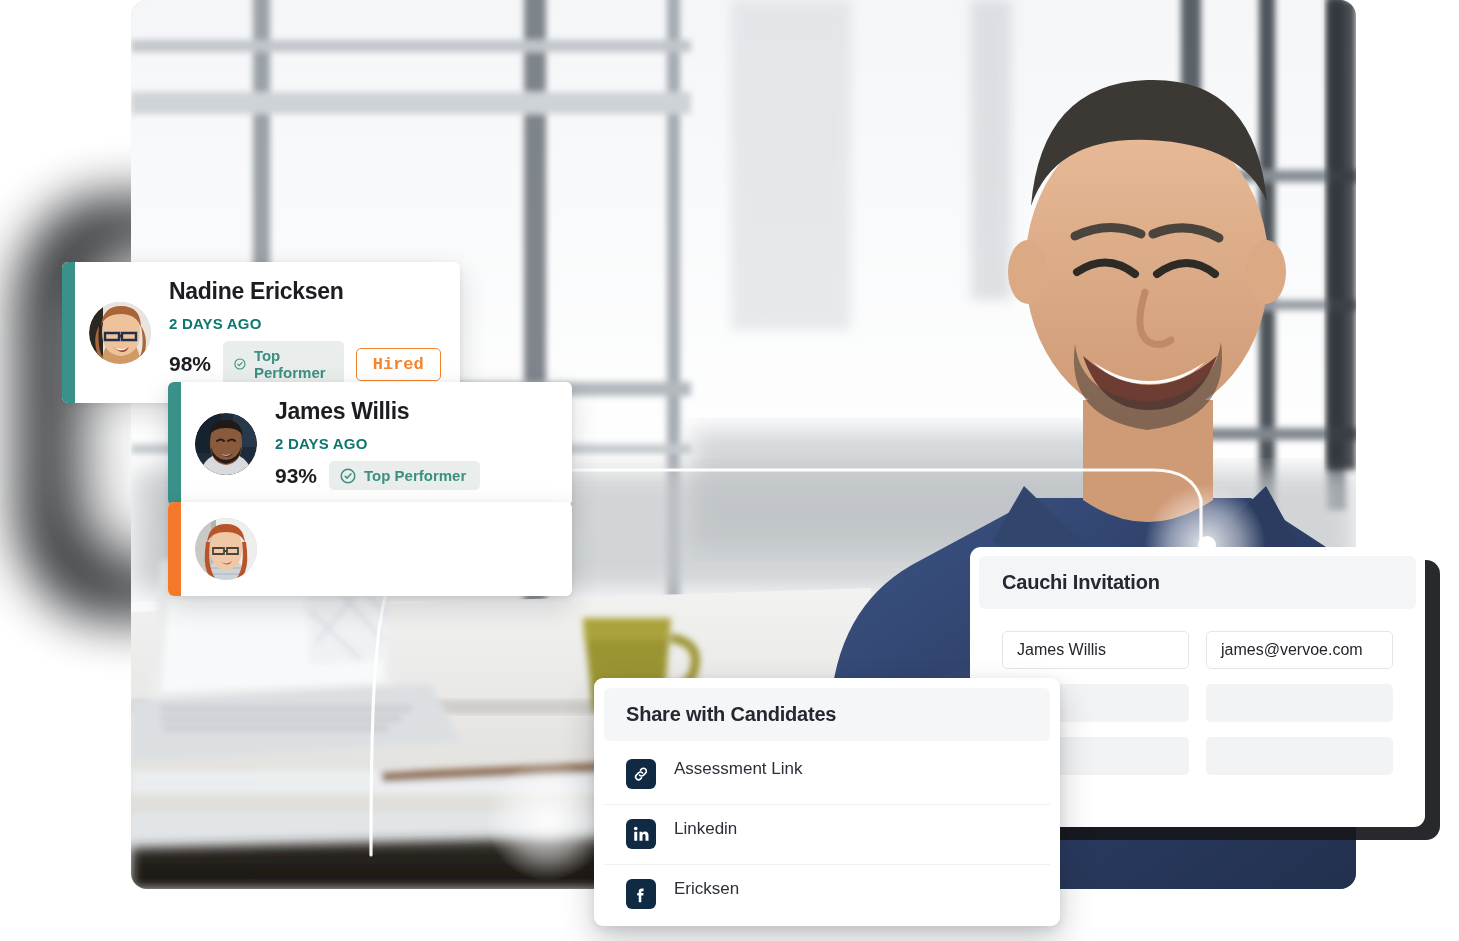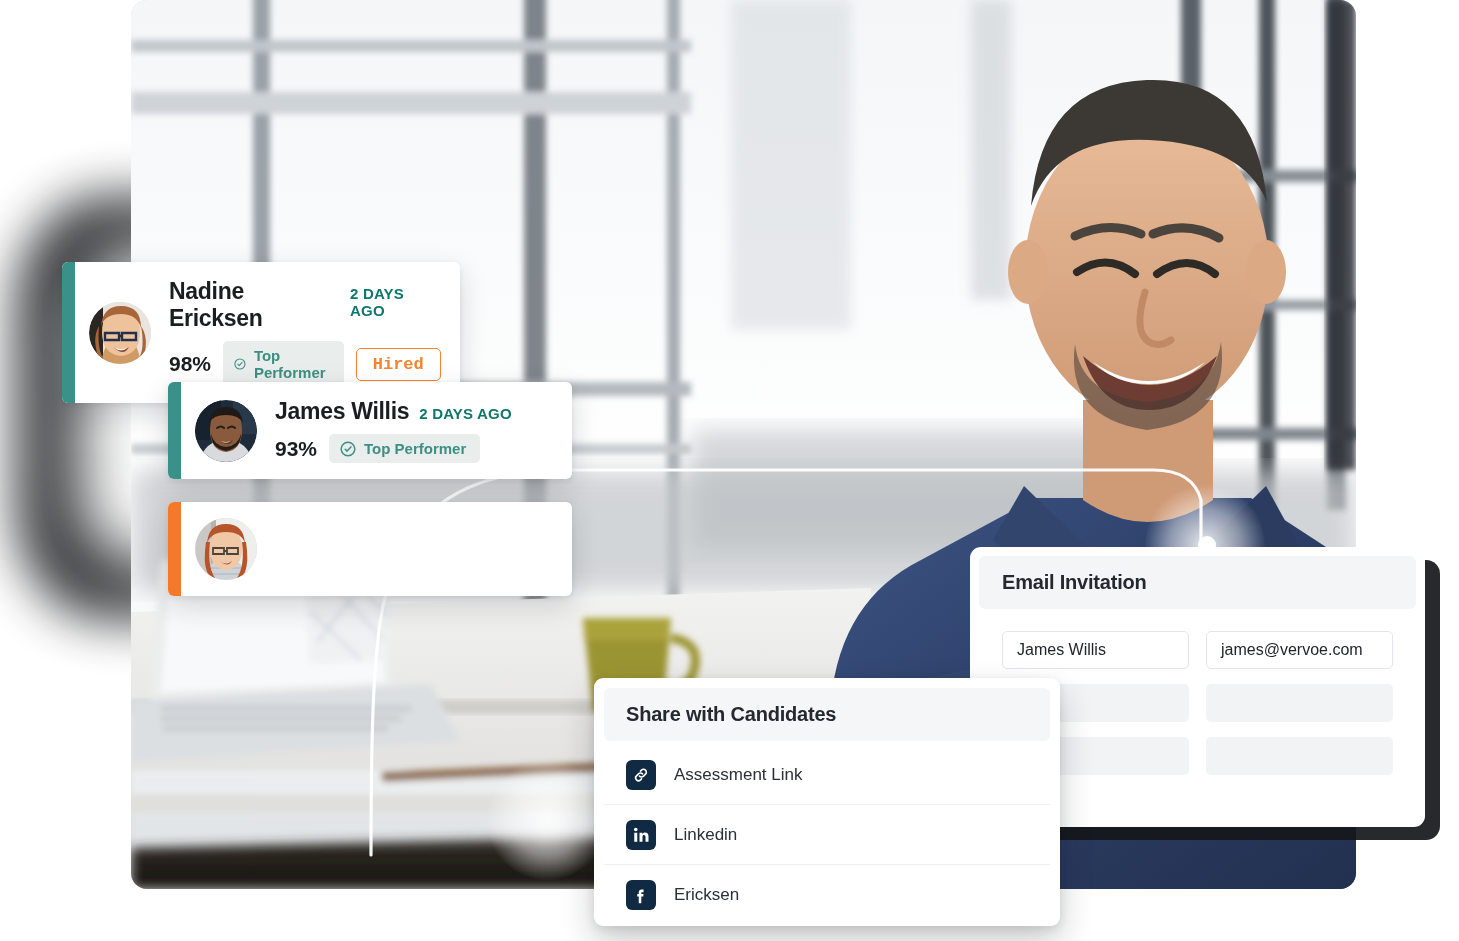--- a/index.html
+++ b/index.html
@@ -63,21 +63,21 @@
   .cand-accent { width: 13px; flex: 0 0 13px; }
   .cand-body { flex: 1; padding: 16px 22px 16px 14px; }
   .cand-row { display: flex; align-items: center; }
   .cand-avatar {
     width: 62px; height: 62px; border-radius: 50%;
     flex: 0 0 62px; overflow: hidden; margin-right: 18px;
     background: #d9d9d9;
   }
   .cand-avatar svg { display:block; width:100%; height:100%; }
   .cand-info { flex: 1; }
-  .cand-nameline { display: flex; align-items: baseline; gap: 10px; }
+  .cand-nameline { display: flex; align-items: baseline; gap: 10px; flex-direction: column; }
   .cand-name {
     font-size: 23px; font-weight: 700; color: #1b1d21; letter-spacing: -.3px;
   }
   .cand-ago {
     font-size: 15px; font-weight: 700; color: #0f766e; letter-spacing: .2px;
   }
   .cand-metaline { display: flex; align-items: center; gap: 12px; margin-top: 9px; }
   .cand-score { font-size: 21px; font-weight: 700; color: #1b1d21; }
   .pill-top {
     display: inline-flex; align-items: center; gap: 8px;
@@ -108,21 +108,21 @@
     box-shadow: 0 16px 34px rgba(18,22,28,.22), 0 3px 10px rgba(18,22,28,.10);
     padding: 10px 10px 0 10px;
     overflow: hidden;
   }
   .share-head {
     background: #f5f6f8; border-radius: 6px;
     padding: 15px 22px; margin-bottom: 4px;
   }
   .share-title { font-size: 20px; font-weight: 700; color: #242830; letter-spacing: -.2px; }
   .share-row {
-    display: flex; align-items: center; gap: 18px;
+    display: flex; align-items: flex-start; gap: 18px;
     padding: 14px 22px; height: 60px;
     border-bottom: 1px solid #eef0f3;
   }
   .share-row:last-child { border-bottom: none; }
   .share-ico {
     width: 30px; height: 30px; flex: 0 0 30px;
     background: #102a43; border-radius: 6px;
     display: flex; align-items: center; justify-content: center;
   }
   .share-ico svg { display: block; }
@@ -457,21 +457,21 @@
             </g>
           </svg>
         </div>
       </div>
     </div>
   </div>
 
   <div class="email-shadow"></div>
   <div class="email-panel">
     <div class="email-head">
-      <div class="email-title">Email Invitation</div>
+      <div class="email-title">Cauchi Invitation</div>
     </div>
     <div class="email-grid">
       <div class="field" placeholder="Name">James Willis</div>
       <div class="field" placeholder="Email">james@vervoe.com</div>
       <div class="field-blank"></div>
       <div class="field-blank"></div>
       <div class="field-blank"></div>
       <div class="field-blank"></div>
     </div>
   </div>

